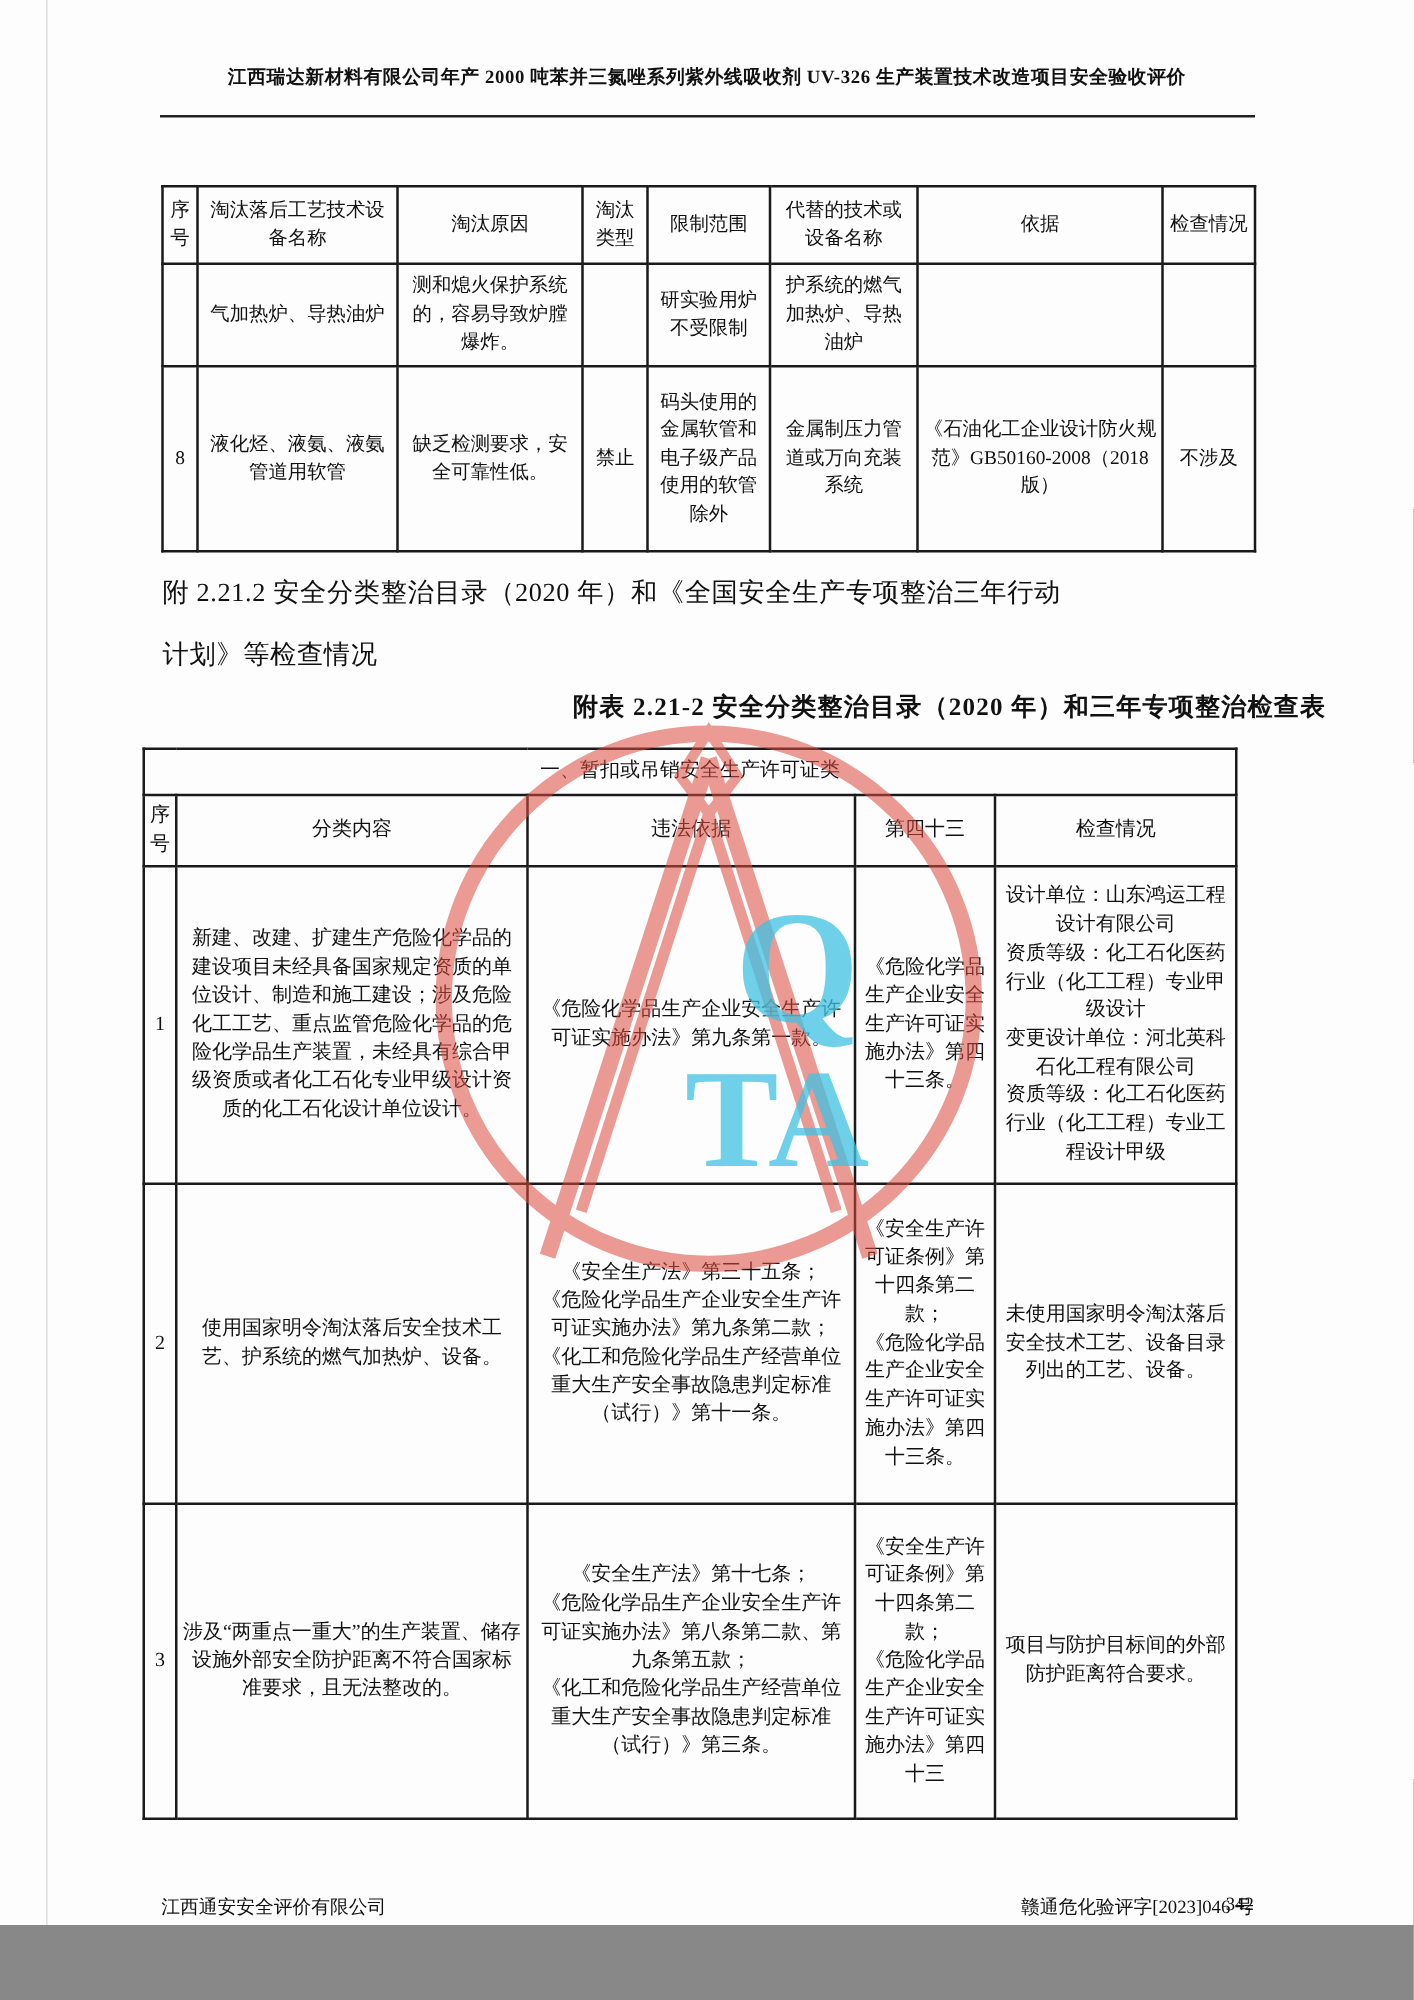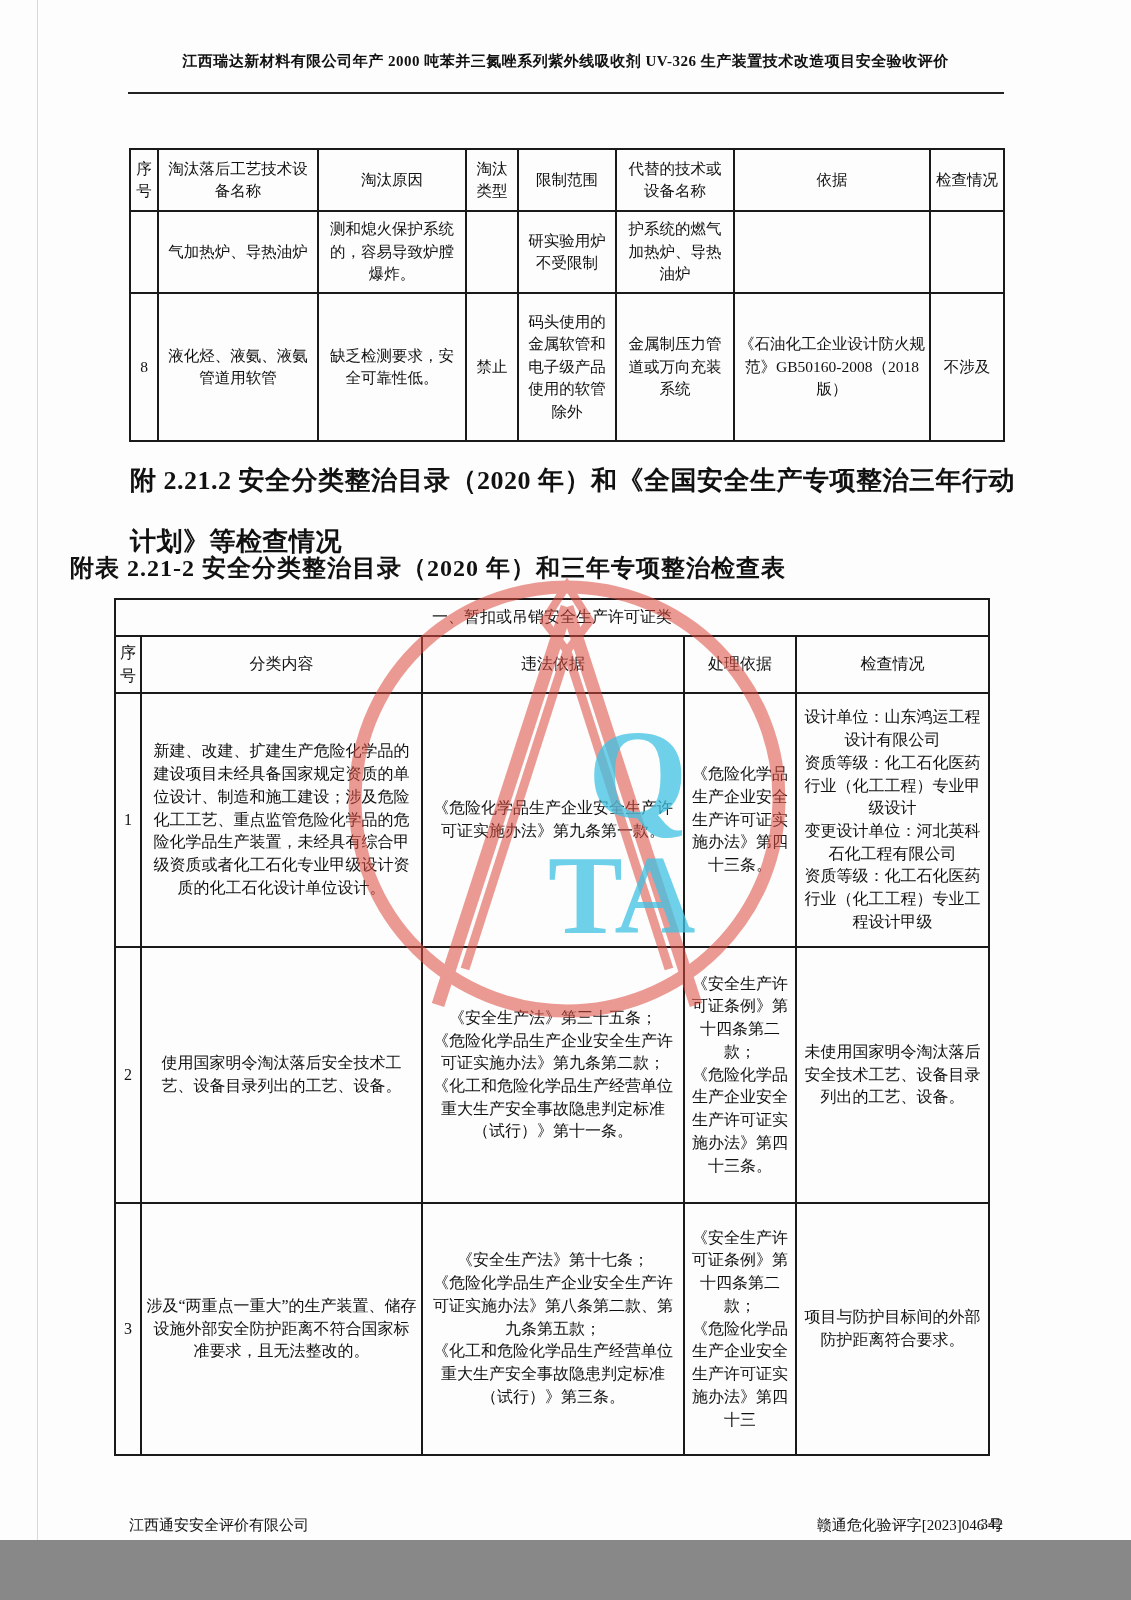--- a/index.html
+++ b/index.html
@@ -34,26 +34,26 @@
     font-size:15.5px;line-height:1.45;
   }
   .t2{
     position:absolute;top:598px;left:114px;width:874px;
     font-size:16px;line-height:1.42;
   }
   .left{text-align:center;}
   .pre{white-space:pre-line;}
   .section-heading{
     position:absolute;top:450px;left:130px;width:885px;
-    font-size:26px;font-weight:bold;line-height:2.35;
+    font-size:21px;font-weight:normal;line-height:2.35;
     white-space:pre-line;letter-spacing:.5px;
   }
   .t2-title{
     position:absolute;top:552px;left:70px;width:991px;
-    text-align:left;font-size:24px;font-weight:bold;letter-spacing:1px;
+    text-align:right;font-size:20px;font-weight:bold;letter-spacing:1px;
   }
   .footer{
     position:absolute;top:1516px;left:129px;width:874px;
     font-size:15px;display:flex;justify-content:space-between;align-items:baseline;
   }
   .footer .center{position:absolute;left:0;right:0;text-align:right;}
   .watermark{position:absolute;pointer-events:none;}
   .wm-logo{top:555px;left:320px;}
   .wm-brand{
     top:1000px;left:352px;width:440px;
@@ -133,36 +133,36 @@
         <col style="width:193px">
     </colgroup>
     <tbody>
         <tr style="height:37px">
       <td colspan="5">一、暂扣或吊销安全生产许可证类</td>
     </tr>
     <tr style="height:57px">
       <th>序号</th>
       <th>分类内容</th>
       <th>违法依据</th>
-      <th>处理依据</th>
+      <th>第四十三</th>
       <th>检查情况</th>
     </tr>
     <tr style="height:254px">
       <td>1</td>
       <td class="left">新建、改建、扩建生产危险化学品的建设项目未经具备国家规定资质的单位设计、制造和施工建设；涉及危险化工工艺、重点监管危险化学品的危险化学品生产装置，未经具有综合甲级资质或者化工石化专业甲级设计资质的化工石化设计单位设计。</td>
       <td class="left">《危险化学品生产企业安全生产许可证实施办法》第九条第一款。</td>
       <td class="left">《危险化学品生产企业安全生产许可证实施办法》第四十三条。</td>
       <td class="left pre">设计单位：山东鸿运工程设计有限公司
 资质等级：化工石化医药行业（化工工程）专业甲级设计
 变更设计单位：河北英科石化工程有限公司
 资质等级：化工石化医药行业（化工工程）专业工程设计甲级</td>
     </tr>
     <tr style="height:256px">
       <td>2</td>
-      <td class="left">使用国家明令淘汰落后安全技术工艺、设备目录列出的工艺、设备。</td>
+      <td class="left">使用国家明令淘汰落后安全技术工艺、护系统的燃气加热炉、设备。</td>
       <td class="left pre">《安全生产法》第三十五条；
 《危险化学品生产企业安全生产许可证实施办法》第九条第二款；
 《化工和危险化学品生产经营单位重大生产安全事故隐患判定标准（试行）》第十一条。</td>
       <td class="left pre">《安全生产许可证条例》第十四条第二款；
 《危险化学品生产企业安全生产许可证实施办法》第四十三条。</td>
       <td class="left">未使用国家明令淘汰落后安全技术工艺、设备目录列出的工艺、设备。</td>
     </tr>
     <tr style="height:252px">
       <td>3</td>
       <td class="left">涉及“两重点一重大”的生产装置、储存设施外部安全防护距离不符合国家标准要求，且无法整改的。</td>

